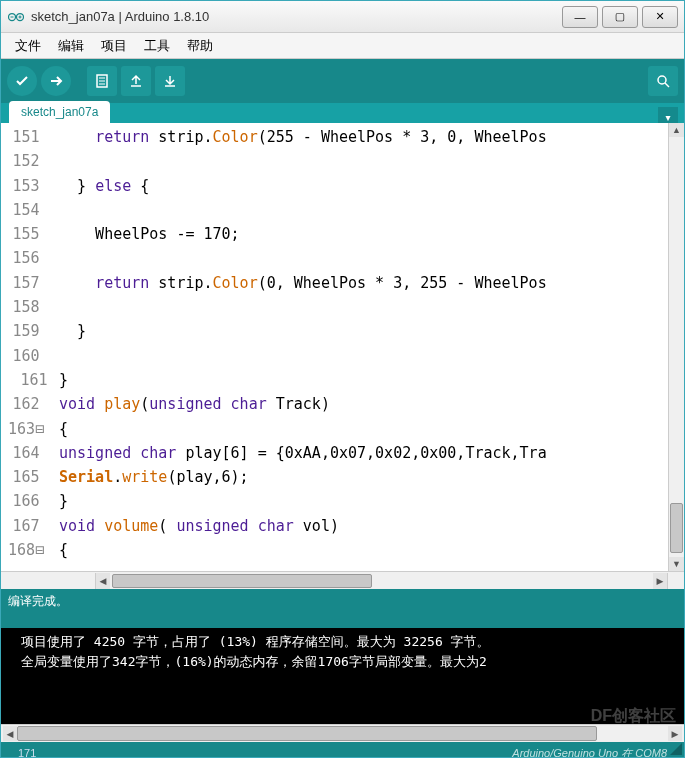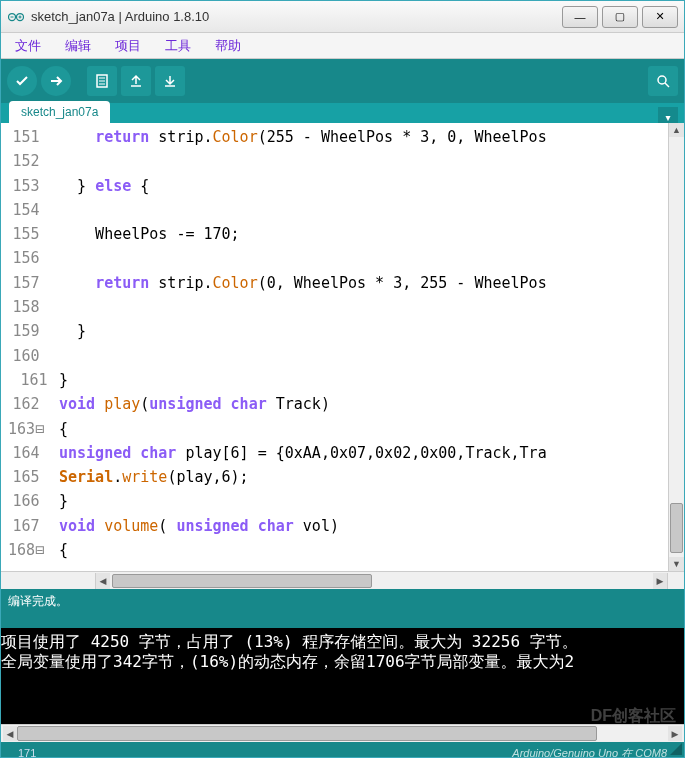--- a/index.html
+++ b/index.html
@@ -5,54 +5,54 @@
     * { margin: 0; padding: 0; box-sizing: border-box; }
     body { font-family: "Microsoft YaHei", "Segoe UI", sans-serif; font-size: 13px; background: #fff; width: 685px; height: 758px; overflow: hidden; position: relative; border: 1px solid #3aa8b8; }
     
     .titlebar { height: 32px; background: linear-gradient(#fafafa, #e8e8e8); border-bottom: 1px solid #ccc; display: flex; align-items: center; padding: 0 6px; }
     .titlebar-icon { width: 18px; height: 18px; margin-right: 6px; display: flex; align-items: center; justify-content: center; }
     .titlebar-icon svg { width: 16px; height: 16px; }
     .titlebar-title { flex: 1; font-size: 13px; color: #333; }
     .win-controls { display: flex; gap: 0; }
     .win-btn { width: 36px; height: 22px; background: linear-gradient(#f5f5f5, #ddd); border: 1px solid #999; border-radius: 3px; display: flex; align-items: center; justify-content: center; font-size: 11px; margin-left: 4px; cursor: pointer; }
     
-    .menubar { height: 26px; background: #f5f5f5; border-bottom: 1px solid #ccc; display: flex; align-items: center; padding: 0 8px; gap: 12px; font-size: 13px; color: #6d28d9; }
+    .menubar { height: 26px; background: #f5f5f5; border-bottom: 1px solid #ccc; display: flex; align-items: center; padding: 0 8px; gap: 5px; font-size: 13px; color: #000000; }
     .menu-item { padding: 2px 6px; cursor: pointer; }
     
     .toolbar { height: 44px; background: #17888a; display: flex; align-items: center; padding: 0 6px; gap: 4px; }
     .tool-btn { width: 30px; height: 30px; background: #1d9899; border-radius: 3px; display: flex; align-items: center; justify-content: center; cursor: pointer; color: #fff; }
     .tool-btn.round { border-radius: 50%; }
     .tool-btn.right { margin-left: auto; background: #1d9899; border-radius:3px;}
     .tool-btn svg { width: 16px; height: 16px; fill: #fff; stroke: #fff; }
     
     .tabs-row { height: 20px; background: #17a1a5; display: flex; align-items: flex-end; padding-left: 8px; position: relative; }
     .tab { background: #fff; padding: 4px 12px; border-radius: 4px 4px 0 0; font-size: 12px; color: #17888a; cursor: pointer; }
     .tab-menu-btn { position: absolute; right: 6px; top: 4px; width: 20px; height: 20px; background: #148a8d; display: flex; align-items: center; justify-content: center; cursor: pointer; color:#fff; font-size:10px;}
     
     .editor-wrap { position: relative; height: 448px; display: flex; }
     .gutter { width: 58px; background: #fff; text-align: center; padding-top: 2px; font-family: Consolas, monospace; font-size: 15px; color: #888; line-height: 24.3px; padding-right: 8px; user-select: none; }
     .code { flex: 1; background: #fff; font-family: Consolas, monospace; font-size: 15px; line-height: 24.3px; white-space: pre; padding-top: 2px; overflow: hidden; position: relative;}
     .code-line { height: 24.3px; }
     .vscroll { width: 16px; background: #f0f0f0; border-left: 1px solid #ccc; position: relative; }
     .vscroll .thumb { position: absolute; left: 1px; right: 1px; top: 380px; height: 50px; background: #c8c8c8; border: 1px solid #999; border-radius: 2px;}
     .vscroll .arrow { position: absolute; left: 0; right: 0; height: 14px; background: #e4e4e4; display: flex; align-items: center; justify-content: center; font-size: 9px; color: #555; }
     
-    .kw { color: #8b5cf6; font-weight: bold; }
+    .kw { color: #4c1d95; font-weight: normal; }
     .fn { color: #cc6600; }
     .orange { color: #cc6600; font-weight: bold;}
     
     .hscroll-row { height: 18px; background: #f0f0f0; display: flex; align-items: center; border-top: 1px solid #ccc;}
     .hscroll-row .gap { width: 94px; }
     .hscroll { flex: 1; height: 16px; background: #f0f0f0; position: relative; border-left:1px solid #ccc; border-right:1px solid #ccc;}
     .hscroll .arrow { position: absolute; top: 0; bottom: 0; width: 14px; background: #e4e4e4; display: flex; align-items: center; justify-content: center; font-size: 9px; color: #555; }
     .hscroll .thumb { position: absolute; top: 1px; bottom: 1px; left: 16px; width: 260px; background: #c8c8c8; border: 1px solid #999; border-radius: 2px;}
     
     .status-area { background: #17888a; color: #fff; font-size: 12px; padding: 4px 7px; height: 39px; }
     
-    .console { background: #000; color: #fff; font-family: "Microsoft YaHei", Consolas, monospace; font-size: 16px; padding: 4px 0; height: 96px; overflow: hidden; line-height: 20px; white-space: nowrap; }
+    .console { background: #000; color: #fff; font-family: "Microsoft YaHei", Consolas, monospace; font-size: 13px; padding: 4px 20px; height: 96px; overflow: hidden; line-height: 20px; white-space: nowrap; }
     
     .console-hscroll { height: 18px; background: #f0f0f0; position: relative; border-top:1px solid #ccc;}
     .console-hscroll .arrow { position: absolute; top: 1px; bottom: 1px; width: 14px; background: #e4e4e4; display: flex; align-items: center; justify-content: center; font-size: 9px; color: #555; }
     .console-hscroll .thumb { position: absolute; top: 1px; bottom: 1px; left: 16px; width: 580px; background: #c8c8c8; border: 1px solid #999; border-radius:2px;}
     
     .bottombar { height: 22px; background: #17888a; color: #cde; font-size: 11px; display: flex; align-items: center; padding: 0 17px; }
     .bottombar .right { margin-left: auto; font-style: italic; color: #bfe0e0;}
     
     .watermark { position: absolute; right: 8px; bottom: 30px; color: rgba(255,255,255,0.25); font-size: 16px; font-weight: bold; pointer-events: none; margin-top: 32px;}
     

